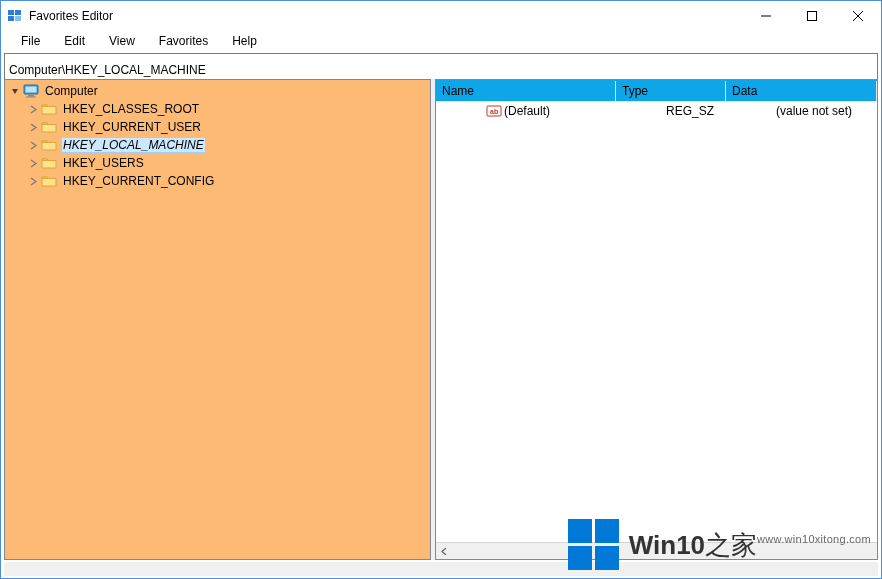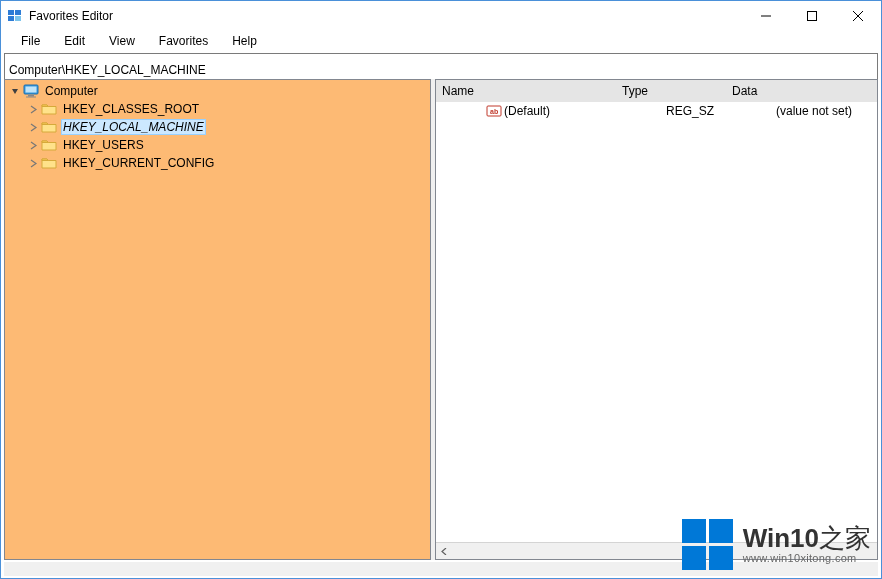--- a/index.html
+++ b/index.html
@@ -115,21 +115,21 @@
     background: #cce8ff;
     border: 1px solid #99d1ff;
     padding: 0 1px;
     font-style: italic;
   }
   
   .list-header {
     height: 22px;
     display: flex;
     align-items: center;
-    background: #e5e5e5;
+    background: #0ea5e9;
     border-bottom: 1px solid #e5e5e5;
   }
   .col-header {
     font-size: 12px;
     padding: 3px 6px;
     border-right: 1px solid #e5e5e5;
     text-align: left;
     color: #000;
   }
   .col-name  { width: 180px; }
@@ -175,21 +175,21 @@
     pointer-events: none;
   }
   .watermark .wlogo {
     display: grid;
     grid-template-columns: 24px 24px;
     grid-template-rows: 24px 24px;
     gap: 3px;
     transform: none;
   }
   .watermark .wlogo div { background: #0078d7; }
-  .watermark .wtext { display: flex; flex-direction: column; line-height: 1; }
+  .watermark .wtext { display: flex; flex-direction: row; line-height: 1; }
   .watermark .wtitle { font-size: 26px; color: #333; }
   .watermark .wtitle b { font-weight: 700; }
   .watermark .wurl { font-size: 11px; color: #666; letter-spacing: 0.3px; margin-top: 2px;}
 </style>
 </head>
 <body>
 
 <div class="titlebar">
   <span class="app-icon">
     <svg width="16" height="16" viewBox="0 0 16 16">
@@ -271,20 +271,34 @@
             <svg width="9" height="9" viewBox="0 0 9 9">
               <path d="M2 1 L7 4.5 L2 8" fill="none" stroke="#777" stroke-width="1.2"></path>
             </svg>
           </span>
           <span class="tree-icon">
             <svg width="16" height="16" viewBox="0 0 16 16">
               <path d="M1 4 L6 4 L7.5 5.5 L15 5.5 L15 13 L1 13 Z" fill="#ffe28a" stroke="#d6a93a"></path>
               <path d="M1 4 L6 4 L7.5 5.5 L1 5.5 Z" fill="#ffd15c" stroke="#d6a93a"></path>
             </svg>
           </span>
+          <span class="tree-label">HKEY_CURRENT_USER</span>
+        </div>
+        <div class="tree-row indent1">
+          <span class="expander">
+            <svg width="9" height="9" viewBox="0 0 9 9">
+              <path d="M2 1 L7 4.5 L2 8" fill="none" stroke="#777" stroke-width="1.2"></path>
+            </svg>
+          </span>
+          <span class="tree-icon">
+            <svg width="16" height="16" viewBox="0 0 16 16">
+              <path d="M1 4 L6 4 L7.5 5.5 L15 5.5 L15 13 L1 13 Z" fill="#ffe28a" stroke="#d6a93a"></path>
+              <path d="M1 4 L6 4 L7.5 5.5 L1 5.5 Z" fill="#ffd15c" stroke="#d6a93a"></path>
+            </svg>
+          </span>
           <span class="tree-label selected">HKEY_LOCAL_MACHINE</span>
         </div>
         <div class="tree-row indent1">
           <span class="expander">
             <svg width="9" height="9" viewBox="0 0 9 9">
               <path d="M2 1 L7 4.5 L2 8" fill="none" stroke="#777" stroke-width="1.2"></path>
             </svg>
           </span>
           <span class="tree-icon">
             <svg width="16" height="16" viewBox="0 0 16 16">

